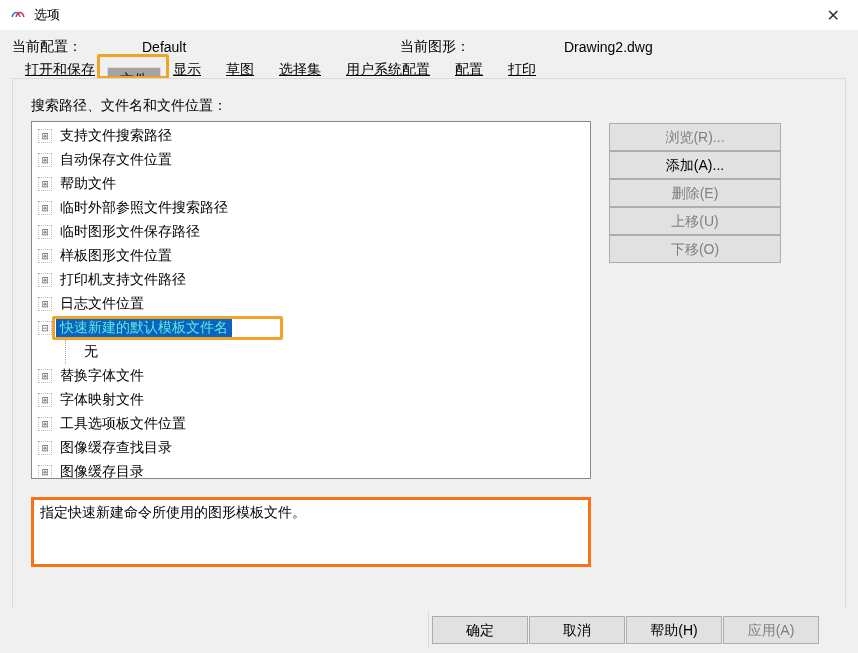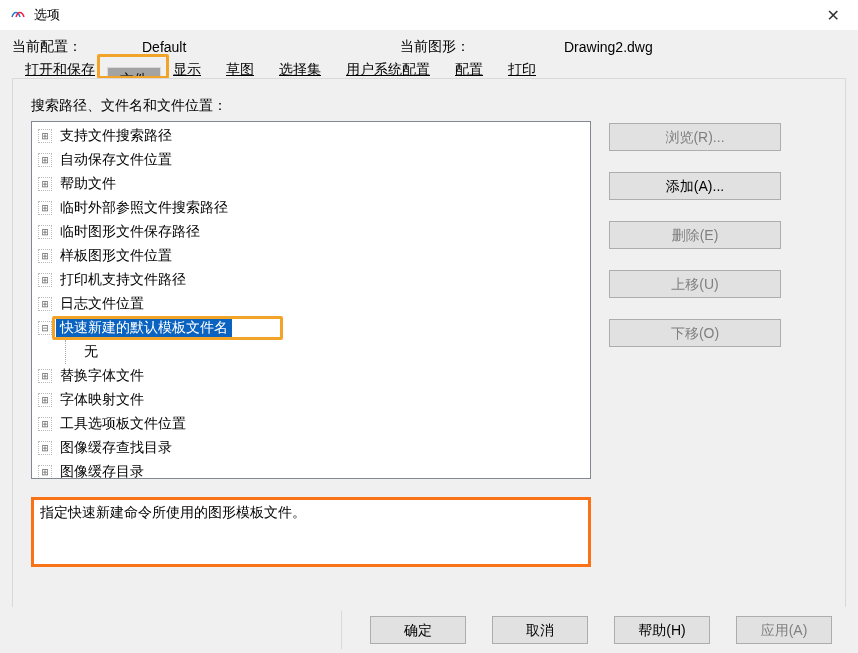--- a/index.html
+++ b/index.html
@@ -136,42 +136,41 @@
       height: 24px;
       display: flex;
       align-items: center;
     }
     .tree-label {
       padding: 0 4px;
       font-family: Liberation Mono, monospace;
     }
     .tree-label.selected {
       background: #0a63c1;
-      color: #ffffff;
+      color: #5eead4;
     }
     .hl-item {
       position: relative;
     }
     .hl-item::after {
       content: "";
       position: absolute;
       left: 20px;
       right: auto;
       top: 0;
       bottom: 0;
       width: 225px;
       border: 3px solid #f2a428;
       border-radius: 2px;
       pointer-events: none;
     }
     .sidebtns {
       width: 172px;
       display: flex;
       flex-direction: column;
-      gap: 21px;
       padding-top: 2px;
     }
     .btn {
       height: 28px;
       background: #e1e1e1;
       border: 1px solid #adadad;
       font-size: 14px;
       text-align: center;
       line-height: 26px;
       cursor: pointer;
@@ -192,22 +191,22 @@
     .bottombar {
       position: absolute;
       left: 0;
       right: 0;
       bottom: 0;
       height: 46px;
       background: #f0f0f0;
       display: flex;
       justify-content: flex-end;
       align-items: center;
-      gap: 26px;
-      padding-right: 26px;
+      gap: 1px;
+      padding-right: 39px;
     }
     .bottombar .btn { width: 96px; }
     .bottombar .sep {
       width: 1px;
       height: 38px;
       background: #d9d9d9;
       margin: 0 2px;
     }
   </style>
 </head>

